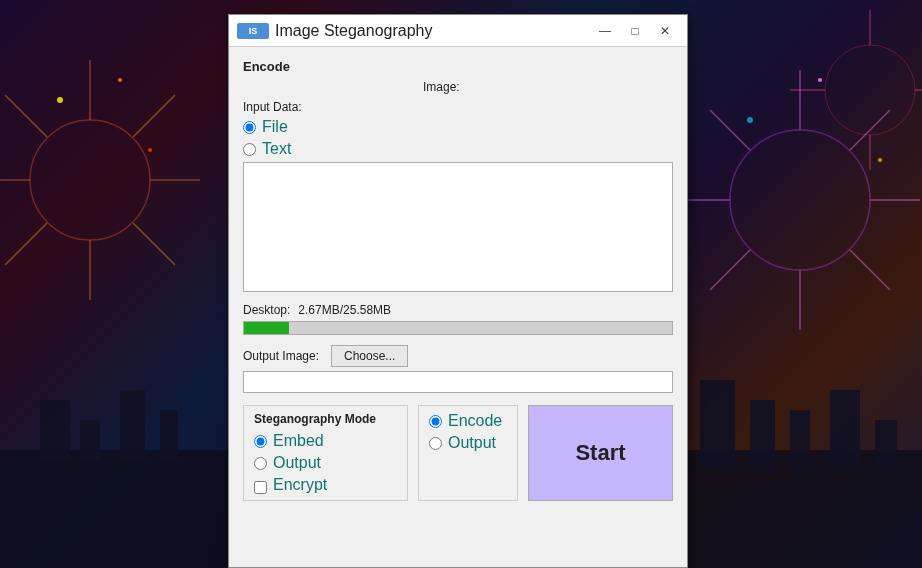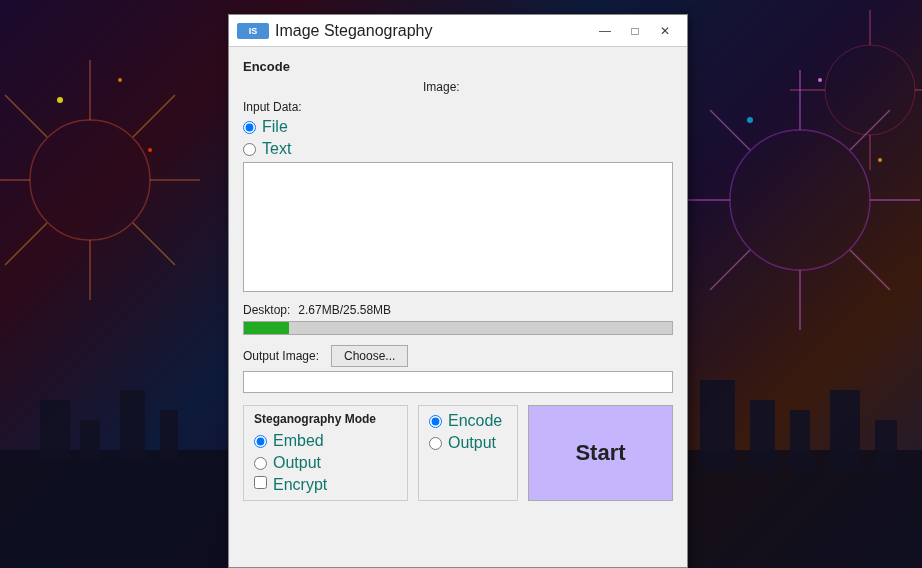--- a/index.html
+++ b/index.html
@@ -254,21 +254,21 @@
       color: #222;
       cursor: pointer;
       min-width: 100px;
       display: flex;
       align-items: center;
       justify-content: center;
     }
 
     .checkbox-row {
       display: flex;
-      align-items: flex-start;
+      align-items: flex-end;
       gap: 6px;
       margin-top: 2px;
     }
 
     .checkbox-row input[type="checkbox"] {
       margin: 0;
       cursor: pointer;
     }
   </style>
 </head>

